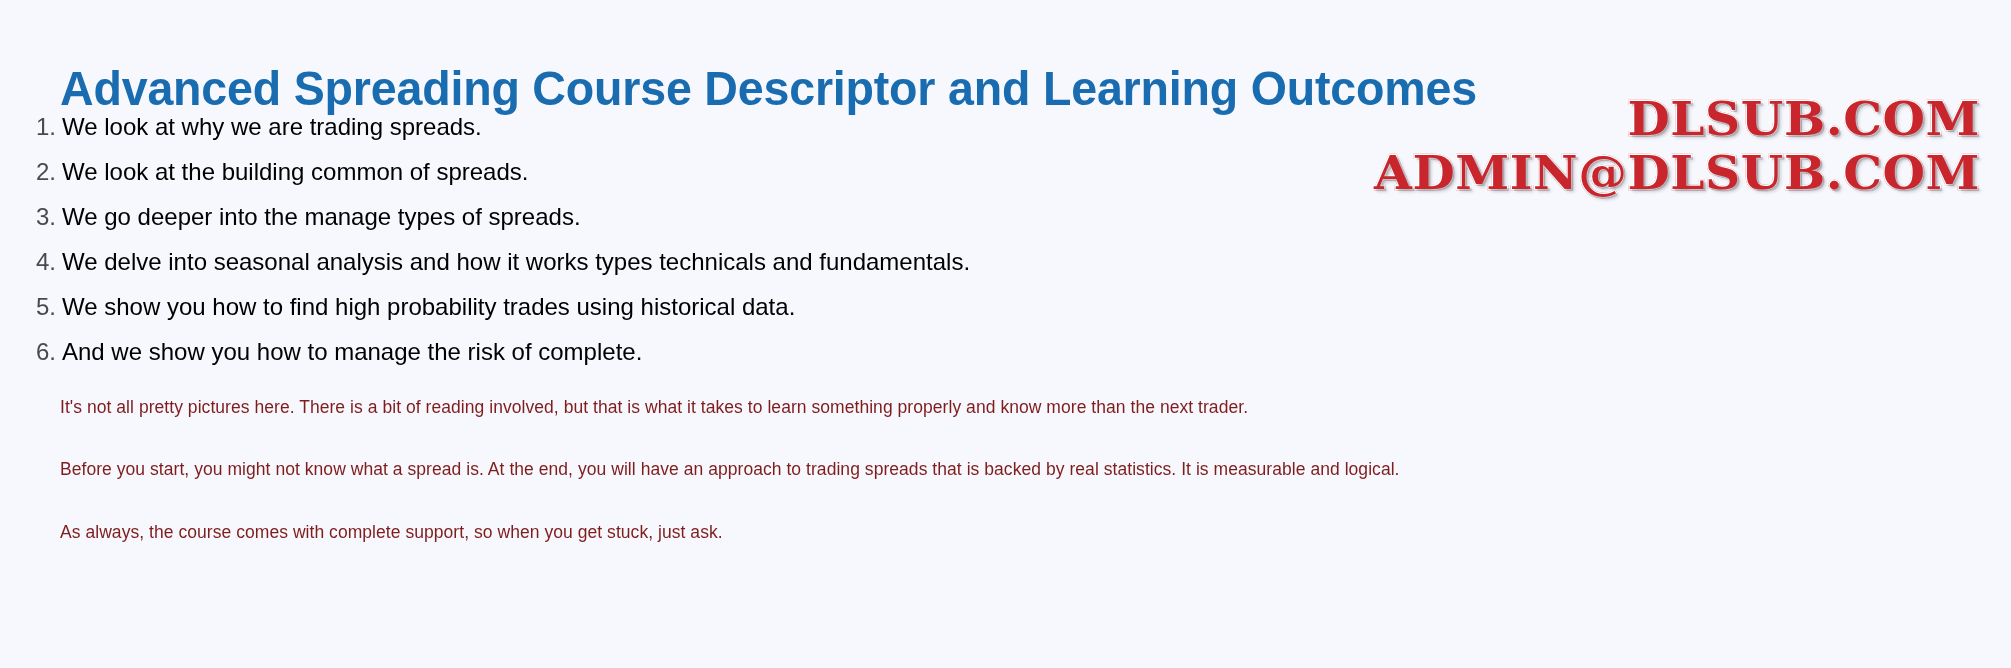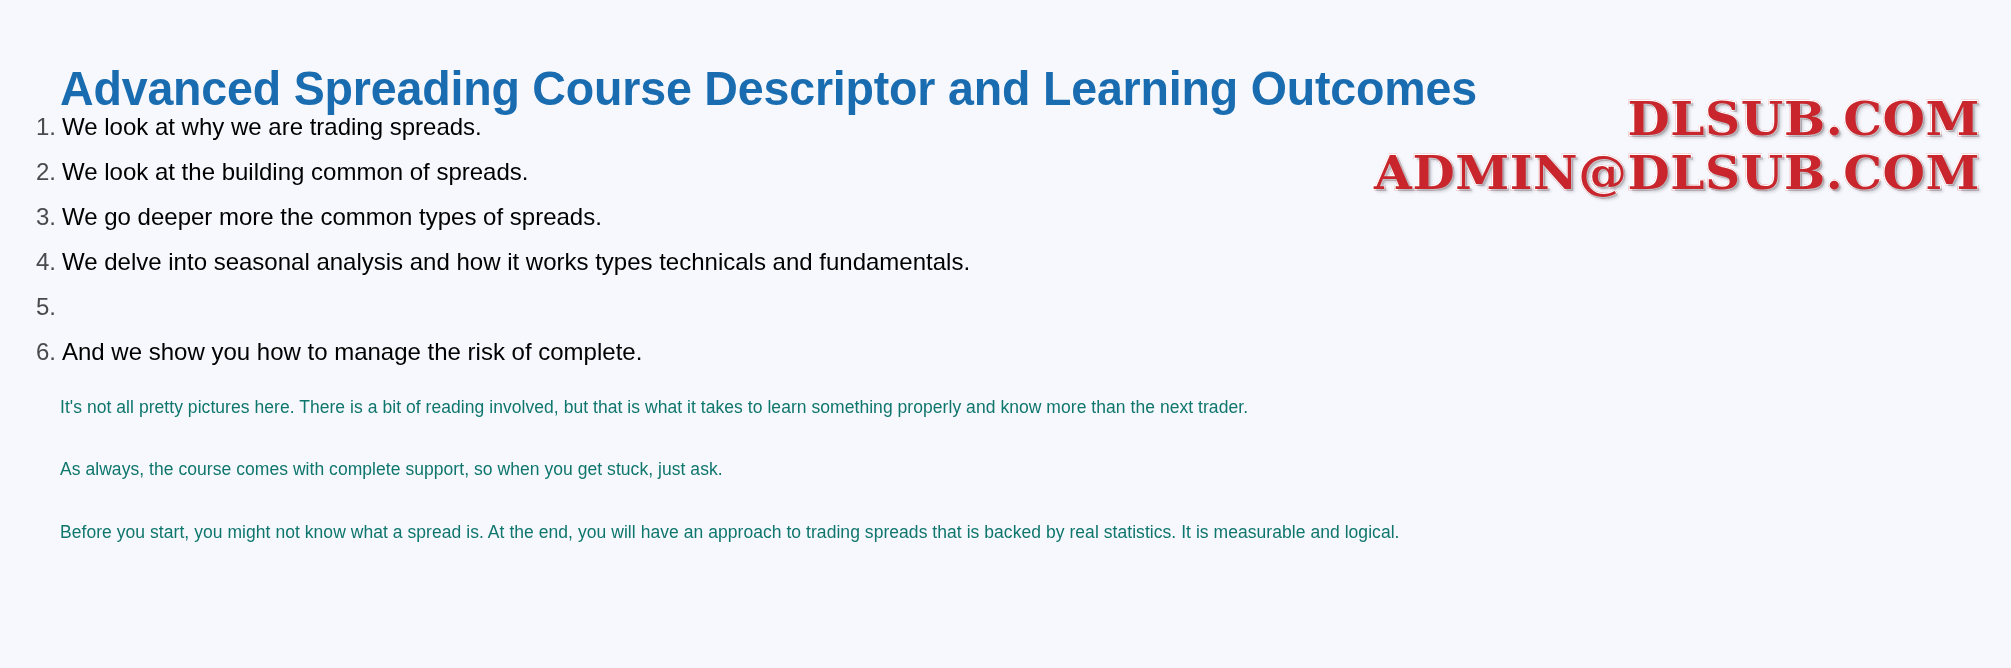--- a/index.html
+++ b/index.html
@@ -72,21 +72,21 @@
   }
 
   
   .note-block {
     position: absolute;
     left: 60px;
     top: 378px;
     width: 1930px;
   }
   .note-para {
-    color: #0f766e;
+    color: #7f1d1d;
     font-size: 17.5px;
     line-height: 22px;
     height: 45px;
     white-space: nowrap;
     letter-spacing: 0.05px;
   }
 
   
   .watermark {
     position: absolute;
@@ -144,39 +144,40 @@
     <li class="outcome-item">
       <span class="outcome-num">1.</span>
       <span class="outcome-text">We look at why we are trading spreads.</span>
     </li>
     <li class="outcome-item">
       <span class="outcome-num">2.</span>
       <span class="outcome-text">We look at the building common of spreads.</span>
     </li>
     <li class="outcome-item">
       <span class="outcome-num">3.</span>
-      <span class="outcome-text">We go deeper more the common types of spreads.</span>
+      <span class="outcome-text">We go deeper into the manage types of spreads.</span>
     </li>
     <li class="outcome-item">
       <span class="outcome-num">4.</span>
       <span class="outcome-text">We delve into seasonal analysis and how it works types technicals and fundamentals.</span>
     </li>
     <li class="outcome-item">
       <span class="outcome-num">5.</span>
+      <span class="outcome-text">We show you how to find high probability trades using historical data.</span>
     </li>
     <li class="outcome-item">
       <span class="outcome-num">6.</span>
       <span class="outcome-text">And we show you how to manage the risk of complete.</span>
     </li>
   </ol>
 
   <div class="note-block">
     <p class="note-para">It's not all pretty pictures here. There is a bit of reading involved, but that is what it takes to learn something properly and know more than the next trader.</p>
+    <p class="note-para">Before you start, you might not know what a spread is. At the end, you will have an approach to trading spreads that is backed by real statistics. It is measurable and logical.</p>
     <p class="note-para">As always, the course comes with complete support, so when you get stuck, just ask.</p>
-    <p class="note-para">Before you start, you might not know what a spread is. At the end, you will have an approach to trading spreads that is backed by real statistics. It is measurable and logical.</p>
   </div>
 
   <div class="watermark">
     <span class="wm-line wm-line-1"><span class="wm-fill">DLSUB.COM</span></span>
     <span class="wm-line wm-line-2"><span class="wm-fill">ADMIN@DLSUB.COM</span></span>
   </div>
 
 </div>
 
 </body></html>

